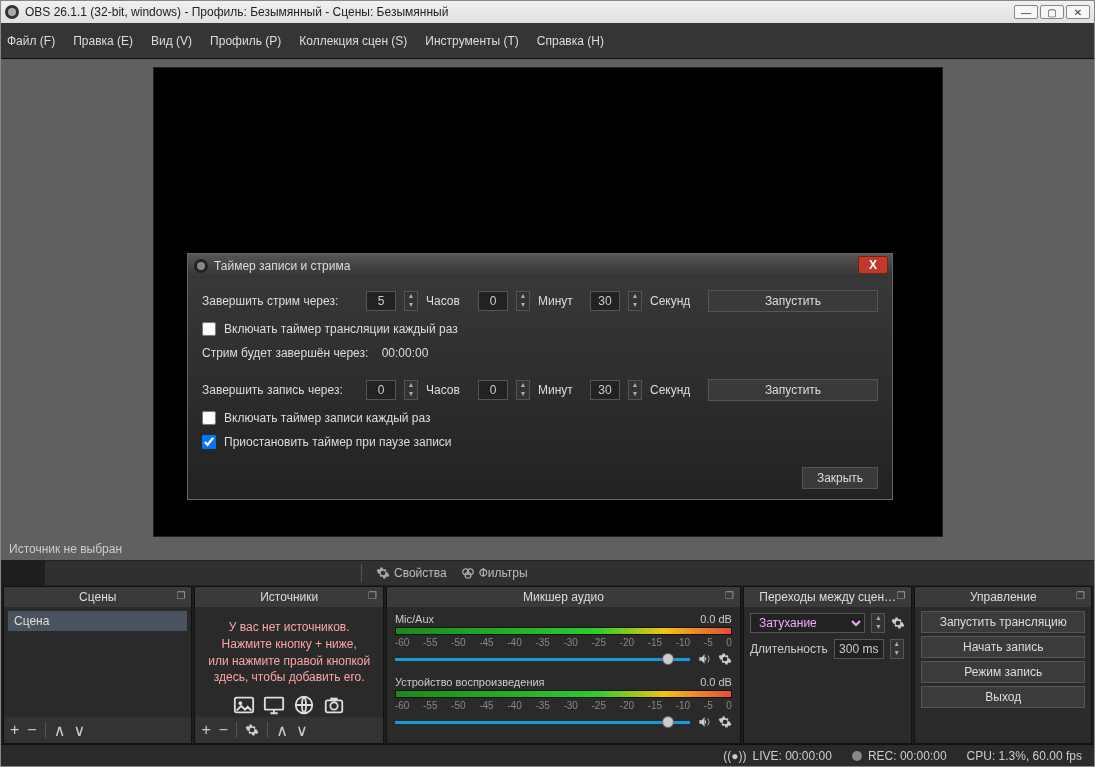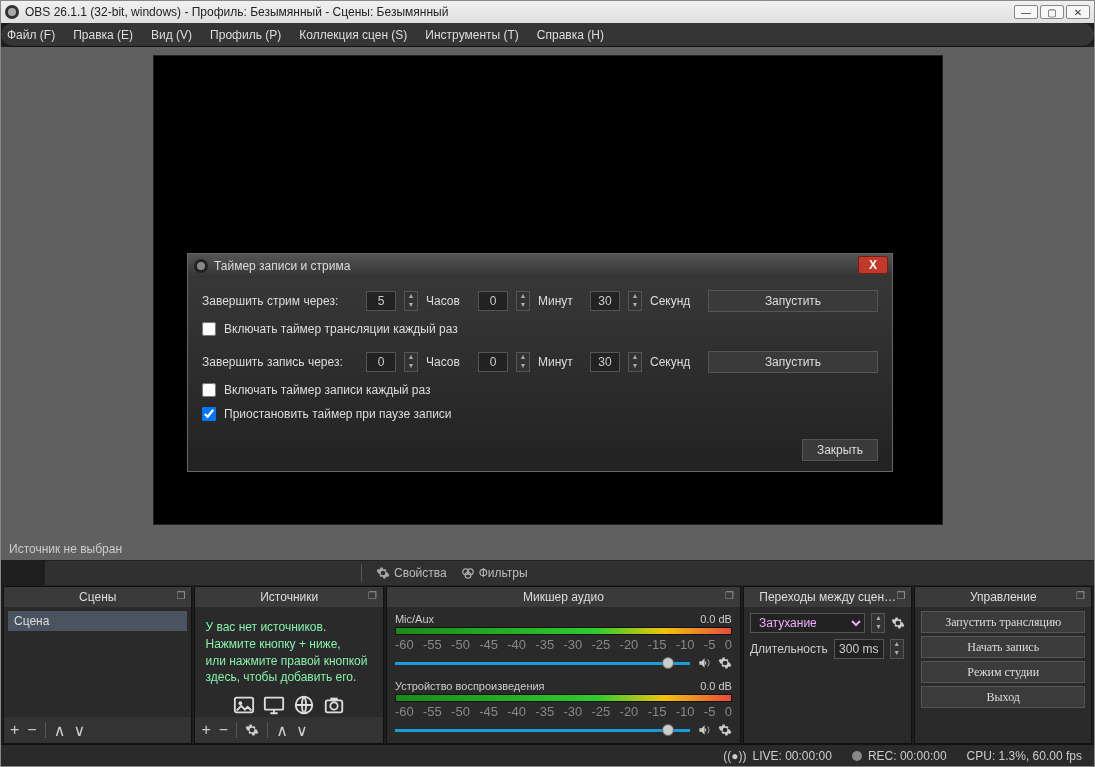--- a/index.html
+++ b/index.html
@@ -3,59 +3,59 @@
 <meta charset="utf-8">
 <style>
 * { margin: 0; padding: 0; box-sizing: border-box; font-family: "Segoe UI", Tahoma, sans-serif; }
 body { background: #1e1e1e; width: 1095px; height: 767px; overflow: hidden; font-size: 12px; color: #ccc; position: relative; }
 .window-frame { width: 1095px; height: 767px; background: #1e1e1e; border: 1px solid #888; display: flex; flex-direction: column; }
 .titlebar { height: 22px; background: linear-gradient(#f0f0f0,#e0e0e0); display: flex; align-items: center; padding: 0 4px; color: #222; font-size: 12px; }
 .titlebar-icon { width: 14px; height: 14px; border-radius: 50%; background: #333; margin-right: 6px; display:inline-flex;align-items:center;justify-content:center;}
 .titlebar-icon svg{width:10px;height:10px;fill:#ccc;}
 .window-controls { margin-left: auto; display: flex; gap: 2px; }
 .win-btn { width: 24px; height: 14px; border: 1px solid #888; background: #f7f7f7; border-radius: 2px; font-size: 10px; display:flex;align-items:center;justify-content:center;color:#333;cursor:pointer;}
-.menubar { height: 24px; background: #353535; display: flex; align-items: center; padding: 0 6px; gap: 18px; color: #ddd; font-size: 12px; border-bottom: 1px solid #111; border-radius: 12px;}
+.menubar { height: 36px; background: #353535; display: flex; align-items: center; padding: 0 6px; gap: 18px; color: #ddd; font-size: 12px; border-bottom: 1px solid #111;}
 .menubar span { cursor: pointer; }
 .main-area { flex: 1; background: #606060; display: flex; justify-content: center; align-items: flex-start; padding: 8px 8px 0 8px; position: relative; }
 .preview { width: 790px; height: 470px; background: #000; border: 1px solid #222; }
 .source-not-selected { position:absolute; left:8px; bottom:4px; color:#ccc; font-size:12px;}
 .toolbar-row { height: 26px; background: #303030; display: flex; align-items: center; padding-left: 316px; gap: 14px; border-top:1px solid #222;border-bottom:1px solid #222;margin-left:44px;}
 .toolbar-btn { display: flex; align-items: center; gap: 4px; color: #bbb; cursor: pointer; font-size:12px;}
 .toolbar-btn .gear{width:14px;height:14px;}
 .dock-row { height: 158px; display: flex; gap: 2px; padding: 0 2px; background:#1e1e1e;}
 .dock { background: #2a2a2a; display: flex; flex-direction: column; border: 1px solid #111;}
 .dock-scenes{width:190px;justify-content:space-between;}
 .dock-sources{width:190px;}
 .dock-mixer{width:356px;}
 .dock-transitions{width:170px;}
 .dock-controls{width:178px;}
 .dock-header { height: 20px; background: #3a3a3a; display: flex; align-items: center; justify-content: center; color: #ddd; font-size: 12px; position:relative;}
 .dock-header .pop{position:absolute;right:6px;top:3px;color:#999;font-size:10px;cursor:pointer;}
 .dock-body { flex: 1; padding: 4px; overflow:hidden;}
 .scene-item { background: #4a5460; padding: 3px 6px; color: #ddd; }
-.sources-empty { color: #86efac; font-size: 12px; padding: 8px 6px; line-height: 1.4;}
+.sources-empty { text-align: center; color: #fca5a5; font-size: 12px; padding: 8px 6px; line-height: 1.4;}
 .icon-row{display:flex;justify-content:center;gap:6px;margin-top:8px;}
 .icon-row .ic{width:24px;height:22px;fill:#ddd;}
 .dock-footer { height: 26px; background: #333; display: flex; align-items: center; padding: 0 6px; gap: 8px; color:#ccc; font-size:16px;}
 .dock-footer span{cursor:pointer;}
 .mixer-channel{margin-bottom:10px;}
 .mixer-label{display:flex;justify-content:space-between;color:#ccc;font-size:11px;margin-bottom:2px;}
 .meter{height:8px;background:linear-gradient(to right,#1a8a1a 0%,#2ecc2e 60%,#f1c40f 80%,#e74c3c 100%);border:1px solid #111;}
-.meter-ticks{display:flex;justify-content:space-between;font-size:13px;color:#888;margin-top:2px;}
+.meter-ticks{display:flex;justify-content:space-between;font-size:10px;color:#888;margin-top:2px;}
 .slider-row{display:flex;align-items:center;gap:6px;margin-top:4px;}
 .slider{flex:1;height:3px;background:#199bd8;position:relative;}
 .slider .thumb{position:absolute;right:16px;top:-5px;width:12px;height:12px;border-radius:50%;background:#ccc;border:1px solid #666;}
 .spk-icon{width:16px;height:14px;fill:#ccc;}
 .gear-icon{width:14px;height:14px;fill:#ccc;cursor:pointer;}
 .trans-row{display:flex;align-items:center;gap:6px;margin-bottom:6px;}
 .trans-select{flex:1;background:#222;border:1px solid #555;color:#f0abfc;height:20px;padding:0 4px;font-size:12px;}
 .trans-num{width:50px;background:#222;border:1px solid #555;color:#ccc;height:20px;text-align:center;font-size:12px;}
 .spinner-btns{width:14px;height:20px;display:flex;flex-direction:column;border:1px solid #555;background:#333;}
 .spinner-btns div{flex:1;font-size:7px;text-align:center;color:#aaa;cursor:pointer;}
-.ctrl-btn{display:block;width:100%;background:#3b3b3b;border:1px solid #555;color:#ddd;font-size:12px;height:22px;margin-bottom:3px;cursor:pointer;font-family:Liberation Serif, serif;}
+.ctrl-btn{display:block;width:100%;background:#3b3b3b;border:1px solid #555;color:#ddd;font-size:12px;height:22px;margin-bottom:3px;cursor:pointer;}
 .status-bar{height:22px;background:#2a2a2a;display:flex;align-items:center;justify-content:flex-end;gap:20px;padding:0 12px;color:#ccc;font-size:12px;border-top:1px solid #111;}
 .status-item{display:flex;align-items:center;gap:6px;}
 .rec-dot{width:10px;height:10px;border-radius:50%;background:#888;}
 
 .dialog-overlay{position:absolute;top:253px;left:187px;width:706px;background:linear-gradient(#3a3a3a,#222);border:1px solid #666;box-shadow:0 4px 20px rgba(0,0,0,0.6);color:#ddd;font-size:12px;}
 .dialog-title{height:24px;background:linear-gradient(#555,#333);display:flex;align-items:center;padding:0 6px;position:relative;}
 .dialog-title-icon{width:14px;height:14px;border-radius:50%;background:#222;margin-right:6px;display:inline-flex;align-items:center;justify-content:center;}
 .dialog-close{position:absolute;right:4px;top:2px;width:30px;height:18px;background:#c0392b;border:1px solid #7a1c10;color:#fff;display:flex;align-items:center;justify-content:center;font-weight:bold;cursor:pointer;border-radius:2px;}
 .dialog-body{padding:12px 14px 10px 14px;}
 .form-row{display:flex;align-items:center;gap:8px;margin-bottom:10px;}
@@ -290,21 +290,21 @@
     </div>
 
     <div class="dock dock-controls">
       <div class="dock-header">
           <span>Управление</span>
           <span class="pop">❐</span>
         </div>
       <div class="dock-body" style="padding:4px 6px;">
         <button class="ctrl-btn">Запустить трансляцию</button>
         <button class="ctrl-btn">Начать запись</button>
-        <button class="ctrl-btn">Режим студии</button>
+        <button class="ctrl-btn">Режим запись</button>
         <button class="ctrl-btn">Выход</button>
       </div>
     </div>
   </div>
 
   <div class="status-bar">
     <div class="status-item">
         <span>((●))</span>
         <span>LIVE: 00:00:00</span>
       </div>
@@ -349,20 +349,24 @@
           <div>▲</div>
           <div>▼</div>
         </div>
       <span class="unit">Секунд</span>
       <button class="start-btn">Запустить</button>
     </div>
     <div class="check-row">
       <input type="checkbox" style="">
       <span>Включать таймер трансляции каждый раз</span>
     </div>
+    <div class="info-row">
+      <span>Стрим будет завершён через:</span>
+      <span class="info-value">00:00:00</span>
+    </div>
     <div class="sep-big"></div>
 
     <div class="form-row">
       <span class="form-label">Завершить запись через:</span>
       <input class="num-input" value="0" style="">
       <div class="spinner-btns">
           <div>▲</div>
           <div>▼</div>
         </div>
       <span class="unit">Часов</span>

